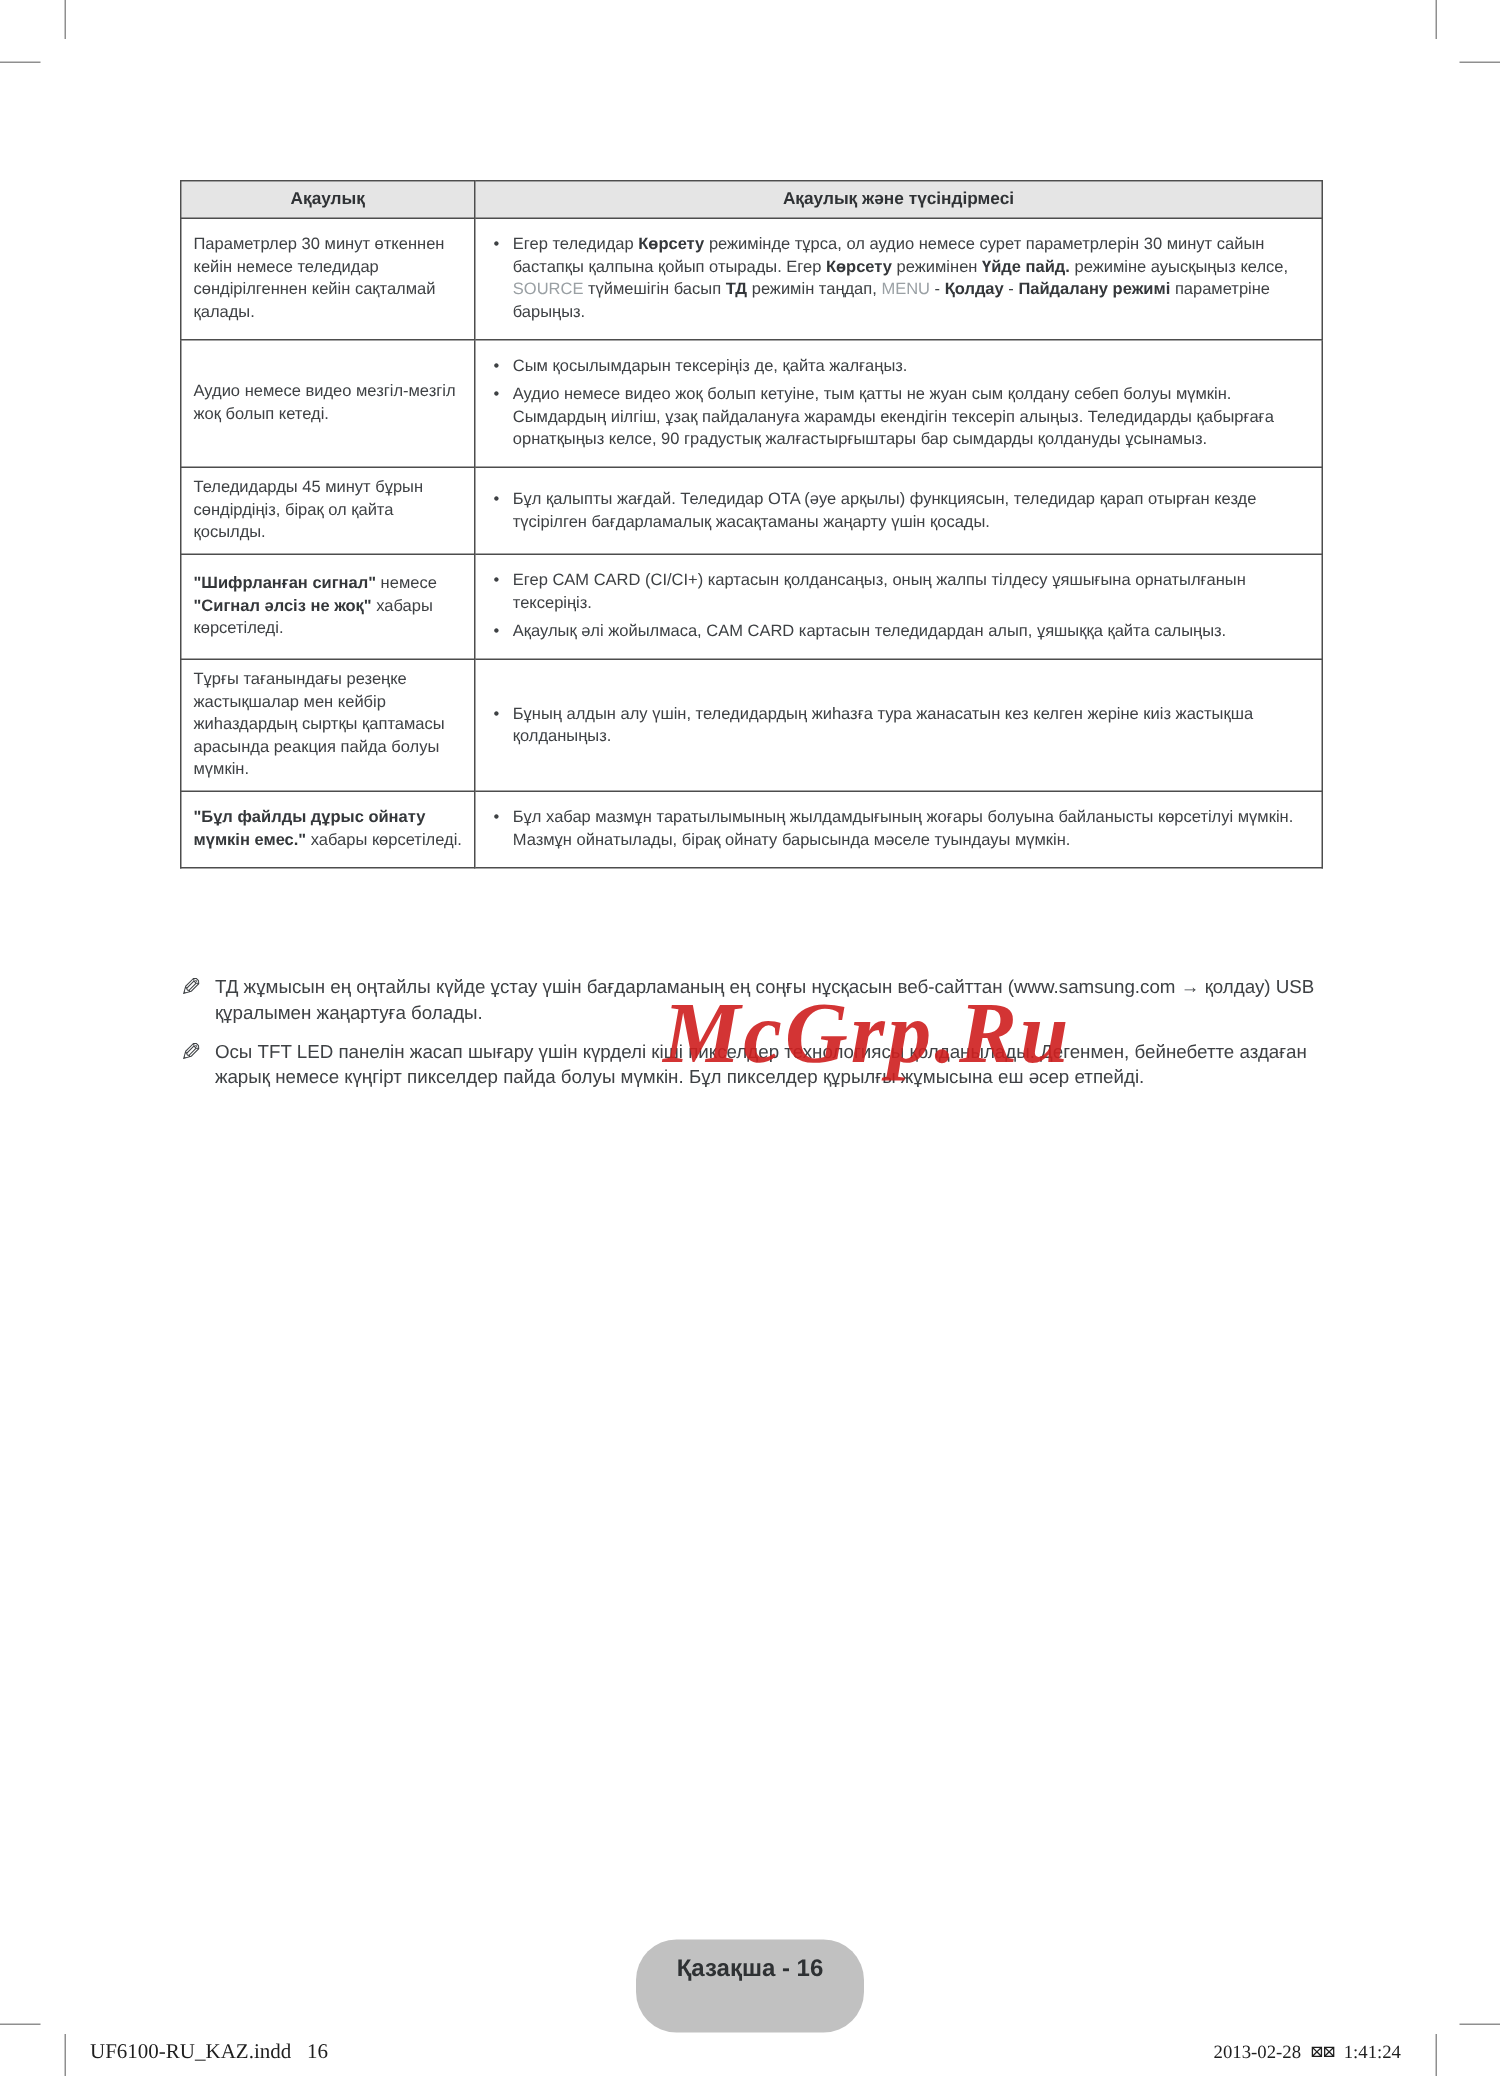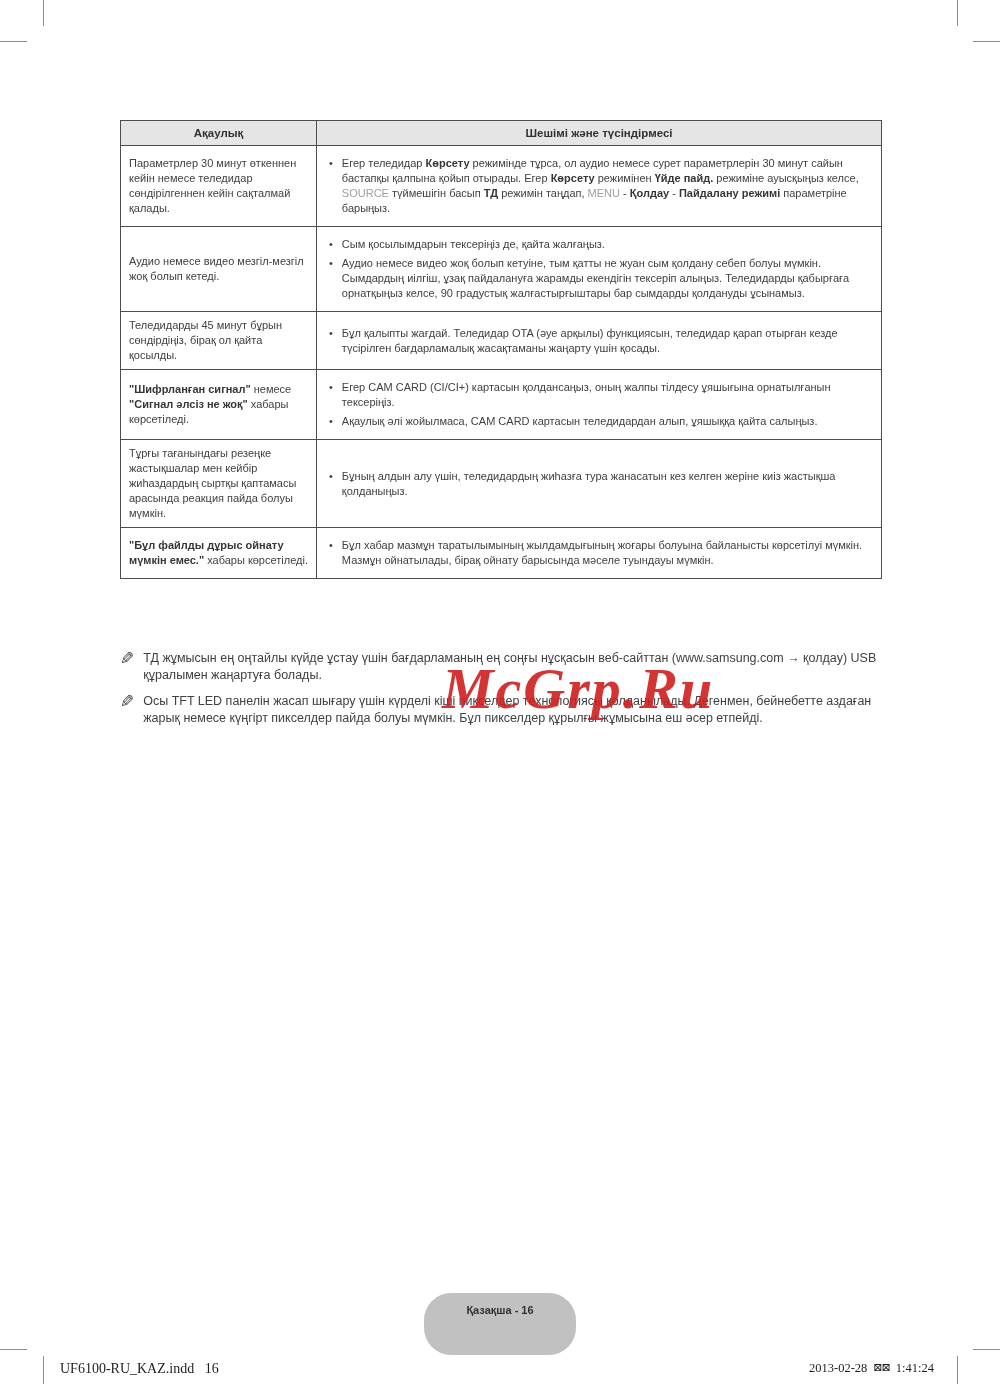--- a/index.html
+++ b/index.html
@@ -57,21 +57,21 @@
     font-size: 58px; line-height: 58px; letter-spacing: 2px;
     color: #cf1f1f; opacity: 0.9; white-space: nowrap;
   }
 
   
   .page-badge {
     position: absolute; top: 1293px; left: 50%; transform: translateX(-50%);
     width: 152px; height: 62px; box-sizing: border-box;
     background: #c1c1c1; border-radius: 27px;
     text-align: center; padding-top: 11px;
-    font-size: 11px; font-weight: bold; color: #2e3133;
+    font-size: 16px; font-weight: bold; color: #2e3133;
   }
 
   
   .imprint-left {
     position: absolute; left: 60px; top: 1361px;
     font-family: "Liberation Serif", "DejaVu Serif", serif;
     font-size: 14px; color: #1e1e1e; white-space: pre;
   }
   .imprint-right {
     position: absolute; right: 66px; top: 1361px;
@@ -92,21 +92,21 @@
   <span class="crop-v cv-br"></span>
   <span class="crop-h ch-tl"></span>
   <span class="crop-h ch-tr"></span>
   <span class="crop-h ch-bl"></span>
   <span class="crop-h ch-br"></span>
 
   <table class="trouble">
     <thead>
       <tr>
         <th class="col-problem">Ақаулық</th>
-        <th class="col-solution">Шешімі және түсіндірмесі</th>
+        <th class="col-solution">Ақаулық және түсіндірмесі</th>
       </tr>
     </thead>
     <tbody id="table-body">
         <tr>
           <td class="problem-cell"><span>Параметрлер 30 минут өткеннен кейін немесе теледидар сөндірілгеннен кейін сақталмай қалады.</span></td>
           <td class="solution-cell">
             <div class="bullet-item">
               <span class="bullet">•</span>
               <div class="bullet-text"><span>Егер теледидар </span><span class="b">Көрсету</span><span> режимінде тұрса, ол аудио немесе сурет параметрлерін 30 минут сайын бастапқы қалпына қойып отырады. Егер </span><span class="b">Көрсету</span><span> режимінен </span><span class="b">Үйде пайд.</span><span> режиміне ауысқыңыз келсе, </span><span class="g">SOURCE</span><span> түймешігін басып </span><span class="b">ТД</span><span> режимін таңдап, </span><span class="g">MENU</span><span> - </span><span class="b">Қолдау</span><span> - </span><span class="b">Пайдалану режимі</span><span> параметріне барыңыз.</span></div>
             </div>

